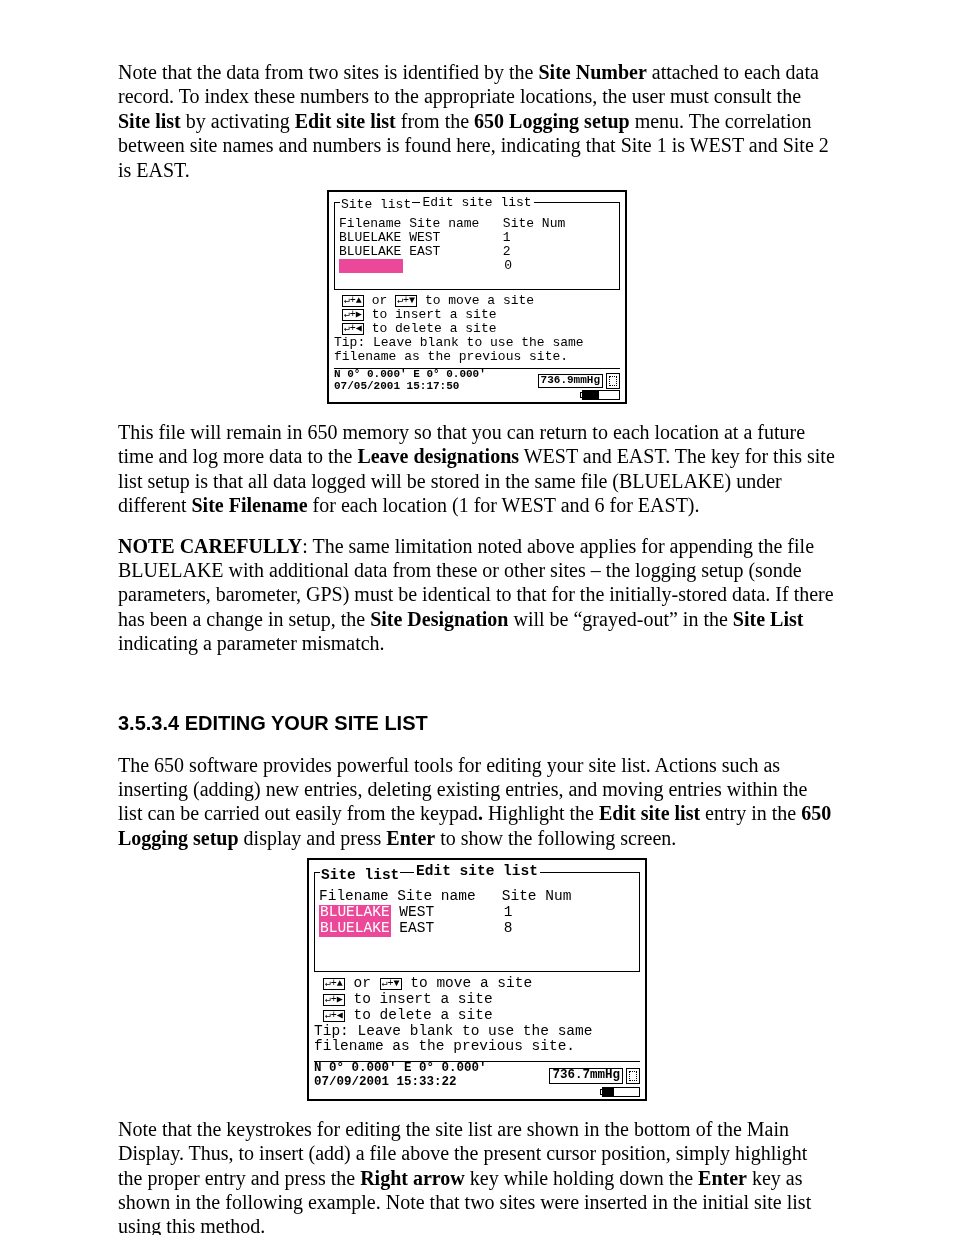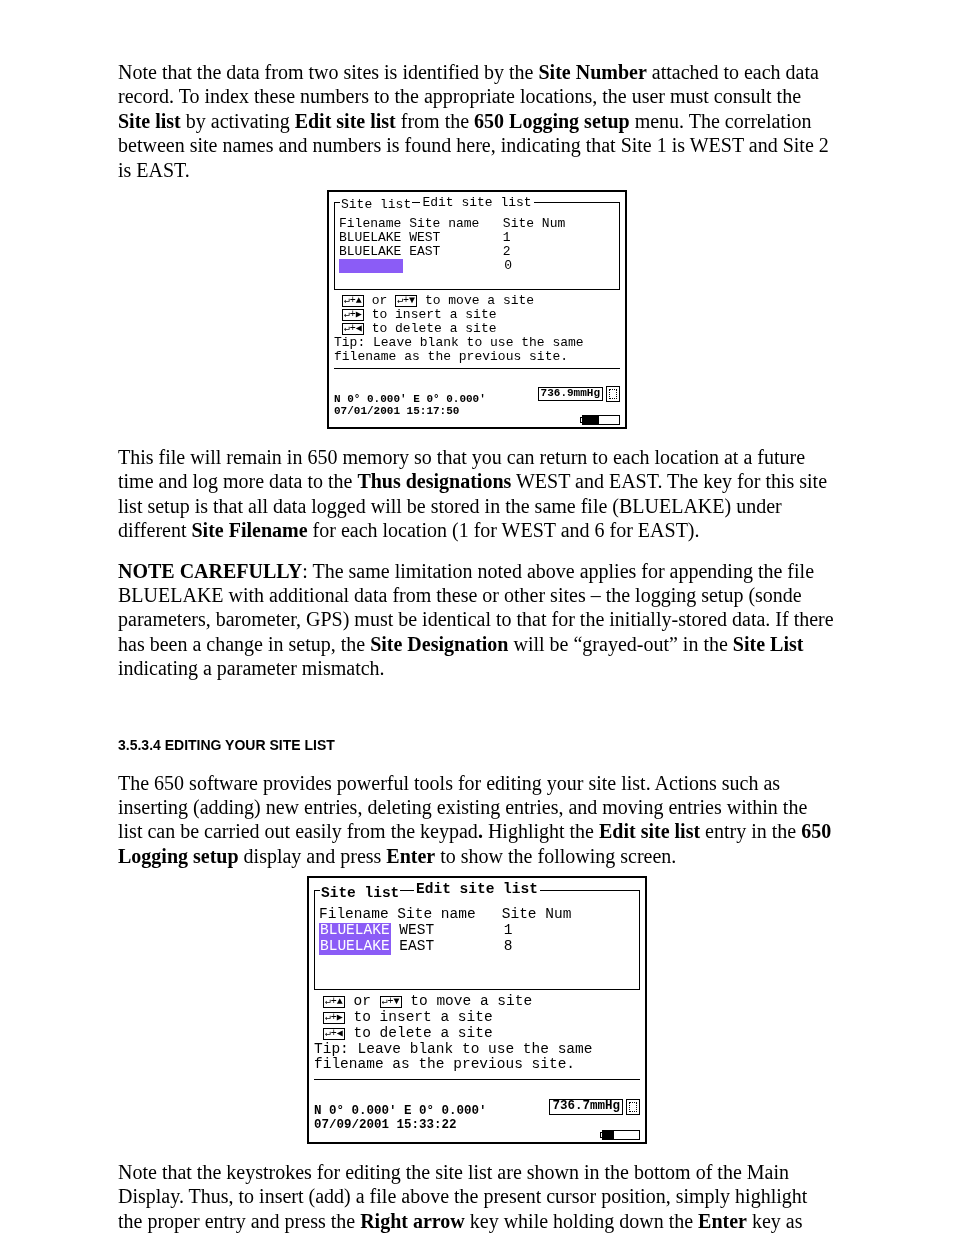--- a/index.html
+++ b/index.html
@@ -27,21 +27,21 @@
     font-size: 20px;
     line-height: 1.22;
     text-align: left;
   }
   .body-text p { margin: 0 0 0 0; }
   .para-gap { height: 16px; }
   .big-gap  { height: 56px; }
   .section-heading {
     font-family: Arial, Helvetica, sans-serif;
     font-weight: bold;
-    font-size: 14px;
+    font-size: 20px;
     margin: 0;
   }
   b { font-weight: bold; }
   .screen-wrap {
     display: flex;
     justify-content: center;
     margin: 8px 0 16px 0;
   }
   .screen {
     font-family: "Courier New", monospace;
@@ -79,42 +79,42 @@
   }
   .box-title {
     position: relative;
     top: -5px;
     display: inline-block;
     background: #fff;
     padding: 0 1px;
     margin-left: 1px;
   }
   .inv {
-    background: #8b5cf6;
+    background: #ec4899;
     color: #fff;
     display: inline-block;
     padding: 0 1px;
   }
   .sym {
     border: 1px solid #000;
     display: inline-block;
     font-size: 10px;
     line-height: 10px;
     padding: 0 1px;
     vertical-align: 1px;
   }
   .status-row {
     display: flex;
     justify-content: space-between;
     align-items: center;
     font-weight: bold;
     font-size: 11px;
   }
   .status-row.large { font-size: 12.5px; }
-  .status-left { white-space: nowrap; margin-top: 25px; }
+  .status-left { white-space: nowrap; }
   .status-right {
     display: flex;
     align-items: center;
     gap: 3px;
     text-align: center;
   }
   .pressure-box {
     border: 1px solid #000;
     padding: 0 2px;
     font-weight: bold;
@@ -190,38 +190,38 @@
       <div style="height:4px;"></div>
       <div class="mono-line"> <span class="sym">↵+▲</span> or <span class="sym">↵+▼</span><span> to move a site</span></div>
       <div class="mono-line"> <span class="sym">↵+▶</span><span> to insert a site</span></div>
       <div class="mono-line"> <span class="sym">↵+◀</span><span> to delete a site</span></div>
       <div class="mono-line">Tip: Leave blank to use the same</div>
       <div class="mono-line">filename as the previous site.</div>
       <div style="border-top:1px solid #000; margin-top:4px;"></div>
       <div class="status-row">
         <div class="status-left">
           <div>N 0° 0.000' E  0° 0.000'</div>
-          <div>07/01/2001 15:17:50</div>
+          <div>07/05/2001 15:17:50</div>
         </div>
         <div class="status-right">
           <span class="pressure-box">736.9mmHg</span>
           <span class="sonde-icon"></span>
         </div>
       </div>
       <div style="display:flex; justify-content:flex-end; margin-top:-3px;">
         <span class="batt">
             <span class="fill" style="width:45%;"></span>
           </span>
       </div>
     </div>
   </div>
 
   <div class="body-text">
     <p>
-      <span>This file will remain in 650 memory so that you can return to each location at a future time and log more data to the </span><b>Thus designations</b><span> WEST and EAST.   The key for this site list setup is that all data logged will be stored in the same file (BLUELAKE) under different </span><b>Site Filename</b><span> for each location (1 for WEST and 6 for EAST).</span>
+      <span>This file will remain in 650 memory so that you can return to each location at a future time and log more data to the </span><b>Leave designations</b><span> WEST and EAST.   The key for this site list setup is that all data logged will be stored in the same file (BLUELAKE) under different </span><b>Site Filename</b><span> for each location (1 for WEST and 6 for EAST).</span>
     </p>
   </div>
 
   <div class="para-gap"></div>
 
   <div class="body-text">
     <p>
       <b>NOTE CAREFULLY</b><span>: The same limitation noted above applies for appending the file BLUELAKE with additional data from these or other sites – the logging setup (sonde parameters, barometer, GPS) must be identical to that for the initially-stored data.  If there has been a change in setup, the </span><b>Site Designation</b><span> will be “grayed-out” in the </span><b>Site List</b><span> indicating a parameter mismatch.</span>
     </p>
   </div>

